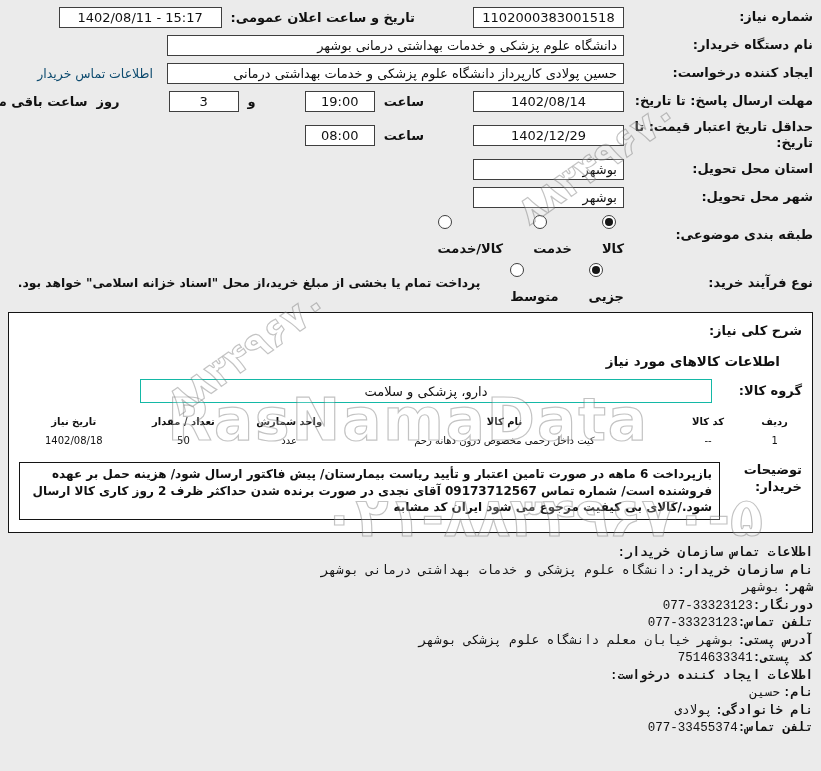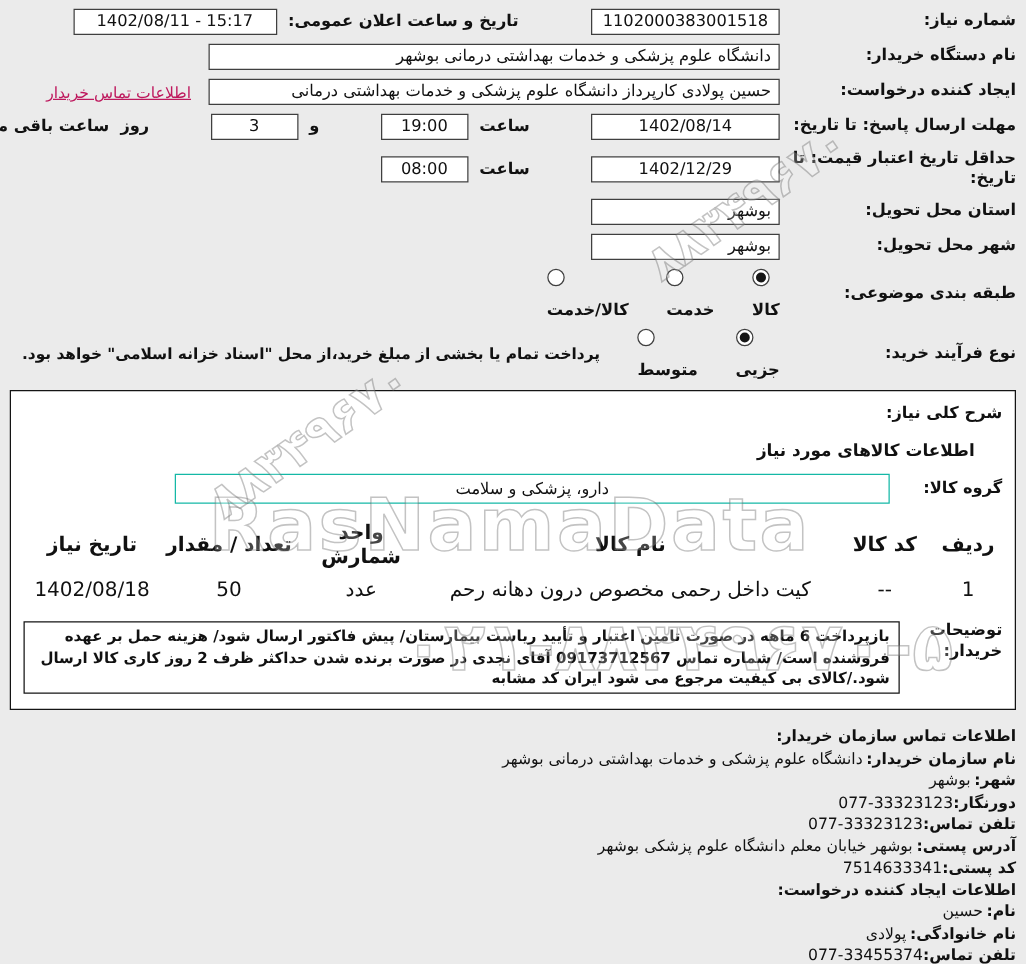--- a/index.html
+++ b/index.html
@@ -13,45 +13,45 @@
   .slbl{font-weight:bold;margin:0 5px;white-space:nowrap;}
   .inp{background:#fff;border:1px solid #3f3f3f;height:21px;box-sizing:border-box;
        display:flex;align-items:center;padding:0 6px;overflow:hidden;white-space:nowrap;}
   .ctr{justify-content:center;margin-left:40px;}
   .ltr{direction:ltr;unicode-bidi:isolate;}
   .w150{width:151px;flex-shrink:0}.w165{width:163px;flex-shrink:0}
   .w70{width:70px;flex-shrink:0}.w457{width:457px;flex-shrink:0}.w60{width:60px;flex-shrink:0}
   .dis{background:#d6d6d6;border-color:#8a8a8a;}
   .push{margin-inline-start:auto;}
   .mls{margin-inline-start:14px;}
-  .link{color:#be185d;text-decoration:underline;font-size:12.5px;margin-inline-start:10px;white-space:nowrap;cursor:pointer;}
+  .link{color:#0c4a6e;font-size:12.5px;margin-inline-start:10px;white-space:nowrap;cursor:pointer;}
   .radio-item{display:flex;align-items:flex-end;gap:12px;margin-inline-end:26px;flex-direction:column;}
   .radio{width:14px;height:14px;border:1px solid #3f3f3f;border-radius:50%;background:#fff;
          position:relative;flex-shrink:0;box-sizing:border-box;}
   .radio.sel::after{content:"";position:absolute;top:2px;left:2px;right:2px;bottom:2px;
          background:#161616;border-radius:50%;}
   .radio-lbl{font-weight:bold;}
   .note{font-weight:bold;font-size:12.3px;}
   .panel{margin:8px;background:#fff;border:1px solid #141414;padding:10px 10px 12px;position:relative;}
   .prow{display:flex;align-items:center;margin-bottom:9px;}
   .prow-top{align-items:flex-start;}
   .plbl{font-weight:bold;flex-shrink:0;line-height:1.3;}
   .descbox{width:505px;height:26px;border:1px solid #141414;box-sizing:border-box;
            display:flex;align-items:center;padding:0 8px;margin-inline-start:6px;}
   .sectitle{font-weight:bold;margin:14px 22px 10px 0;font-size:13.5px;}
   .groupbox{width:572px;height:24px;border:1px solid #14b8a6;box-sizing:border-box;
             display:flex;align-items:center;justify-content:center;margin-inline-start:8px;}
   table.items{width:100%;border-collapse:collapse;margin:8px 0 12px;}
-  table.items th,table.items td{text-align:center;padding:4px 2px;font-size:16px;border:none;}
+  table.items th,table.items td{text-align:center;padding:4px 2px;font-size:10px;border:none;}
   table.items th{font-weight:bold;}
   .c1{width:7%}.c2{width:10%}.c3{width:42%}.c4{width:13%}.c5{width:14%}.c6{width:14%}
   .noteslbl{width:78px;}
   .notesbox{flex:1;border:1px solid #141414;min-height:52px;box-sizing:border-box;
             padding:3px 7px;font-weight:bold;font-size:12px;line-height:1.38;margin-inline-start:4px;}
-  .contact{margin:12px 8px 0;}
+  .contact{margin:12px 8px 0;font-family:Liberation Mono, monospace;}
   .cline{font-size:12.5px;line-height:17.5px;}
   .cline .cl{font-weight:bold;}
   .cline .cv{margin-inline-start:3px;}
   .wm{position:absolute;z-index:10;pointer-events:none;font-weight:bold;white-space:nowrap;
       color:rgba(255,255,255,0.22);-webkit-text-stroke:1.2px rgba(105,105,105,0.40);}
   .wm-brand{top:386px;right:172px;font-size:58px;letter-spacing:2px;}
   .wm-phone-bottom{top:486px;right:58px;font-size:54px;letter-spacing:5px;}
   .wm-diag{top:140px;right:130px;font-size:38px;transform:rotate(-35deg);}
   .wm-diag2{top:330px;right:480px;font-size:38px;transform:rotate(-35deg);}
 </style>

